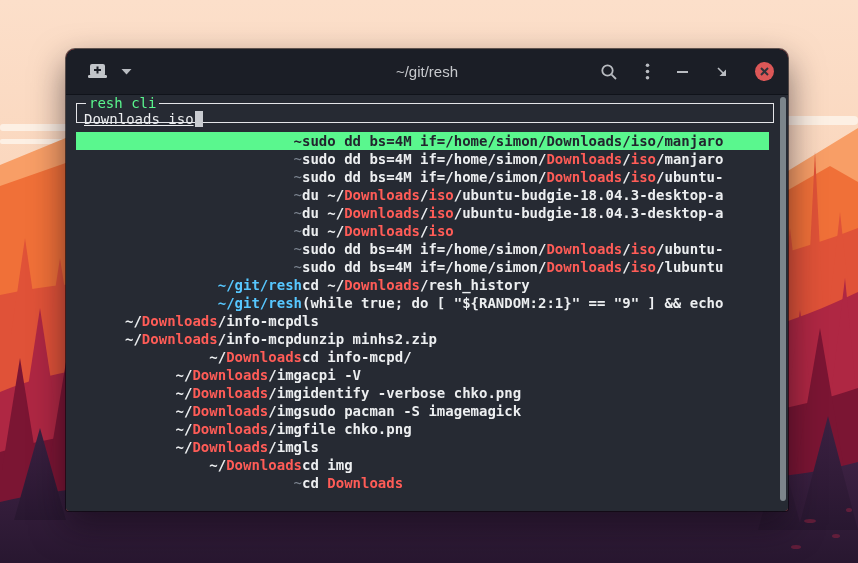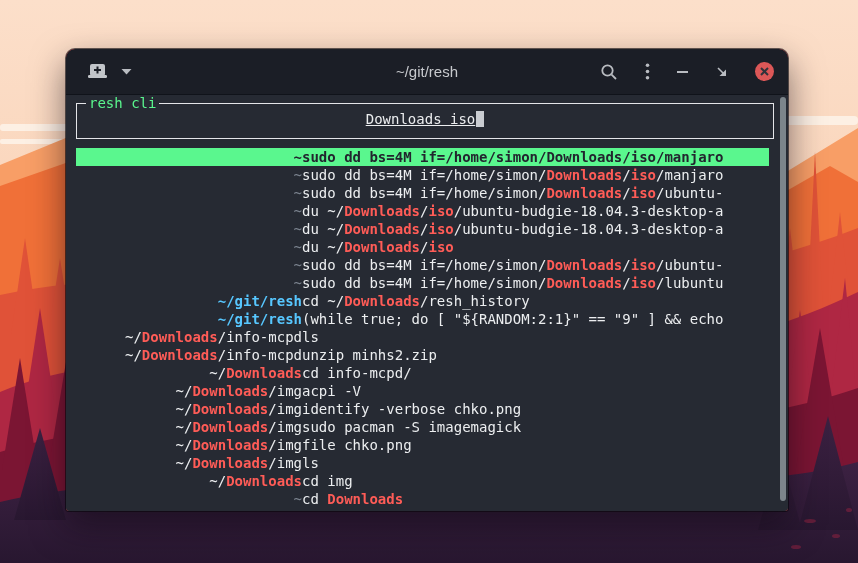--- a/index.html
+++ b/index.html
@@ -26,36 +26,35 @@
   .tb-right{margin-left:auto;display:flex;align-items:center;gap:27px;z-index:1;}
   .tb-btn{display:flex;align-items:center;justify-content:center;cursor:default;}
   .close-btn{width:19px;height:19px;border-radius:50%;background:#dc5757;}
 
   
   .content{
     position:relative;flex:1;background:#262a33;
     font:14px "DejaVu Sans Mono",monospace;color:#eceef0;
   }
   .reshbox{
-    position:relative;margin:8px 14px 0 10px;height:36px;
+    position:relative;margin:8px 14px 0 10px;height:20px;
     border:1px solid #e4e5e9;
-    text-align:center;
   }
   .reshbox-label{
     position:absolute;top:-9px;left:9px;background:#262a33;
     color:#5af78e;padding:0 3px;line-height:16px;
   }
   .queryline{padding:7px 7px 0 7px;white-space:pre;text-decoration:underline;}
   .cursor{display:inline-block;width:8px;height:16px;background:#c9ccd1;vertical-align:text-bottom;margin-left:1px;}
 
   .rows{margin:9px 19px 0 10px;}
   .row{display:flex;height:18px;line-height:18px;white-space:pre;overflow:hidden;}
   .ctx{flex:none;width:226px;text-align:right;overflow:hidden;}
   .cmd{flex:1;overflow:hidden;}
-  .seg.normal{color:#eceef0;}
+  .seg.normal{color:#eceef0;font-weight:bold;}
   .seg.match{color:#ff5c57;font-weight:bold;}
   .seg.dir{color:#57c7ff;font-weight:bold;}
   .seg.muted{color:#78808c;}
   .row.selected{background:#5af78e;font-weight:bold;}
   .row.selected .seg{color:#22252e !important;font-weight:bold;}
 
   .scrollbar{
     position:absolute;top:2px;right:2px;width:6px;height:404px;
     background:#818a90;border-radius:3px;opacity:.95;
   }

